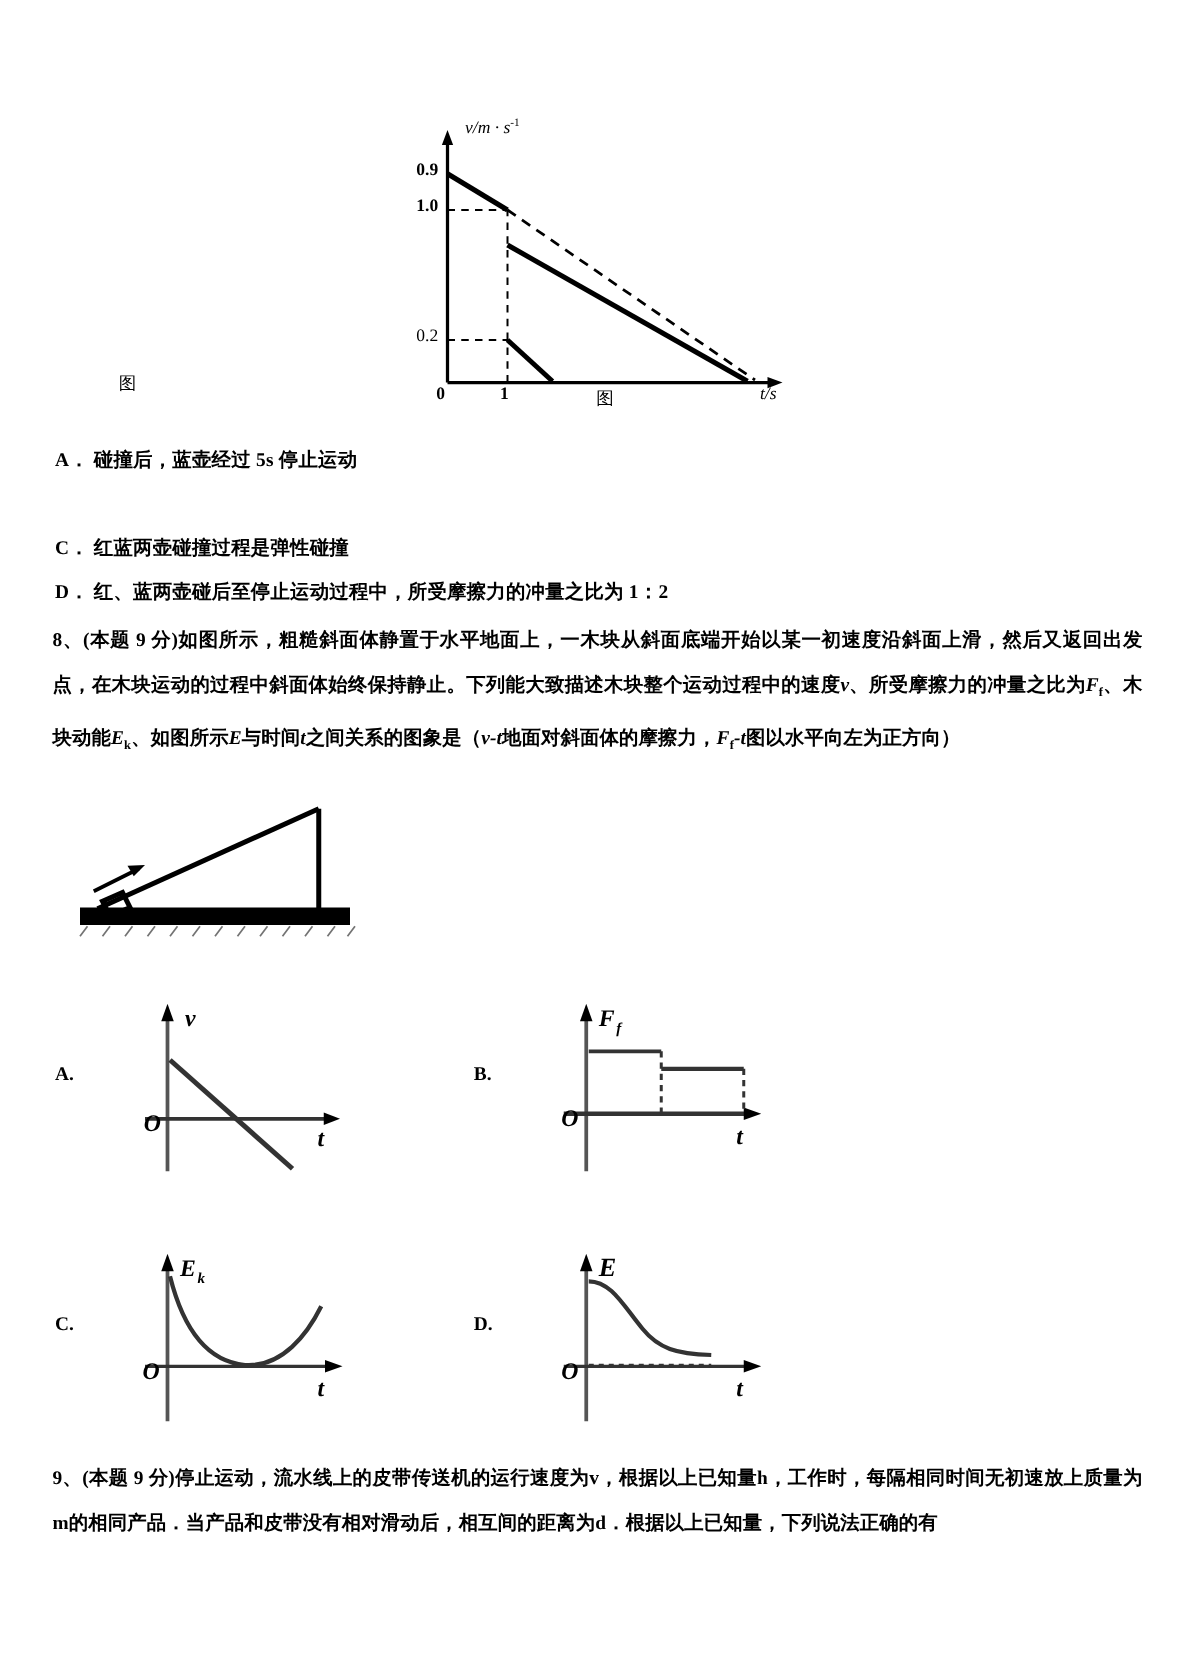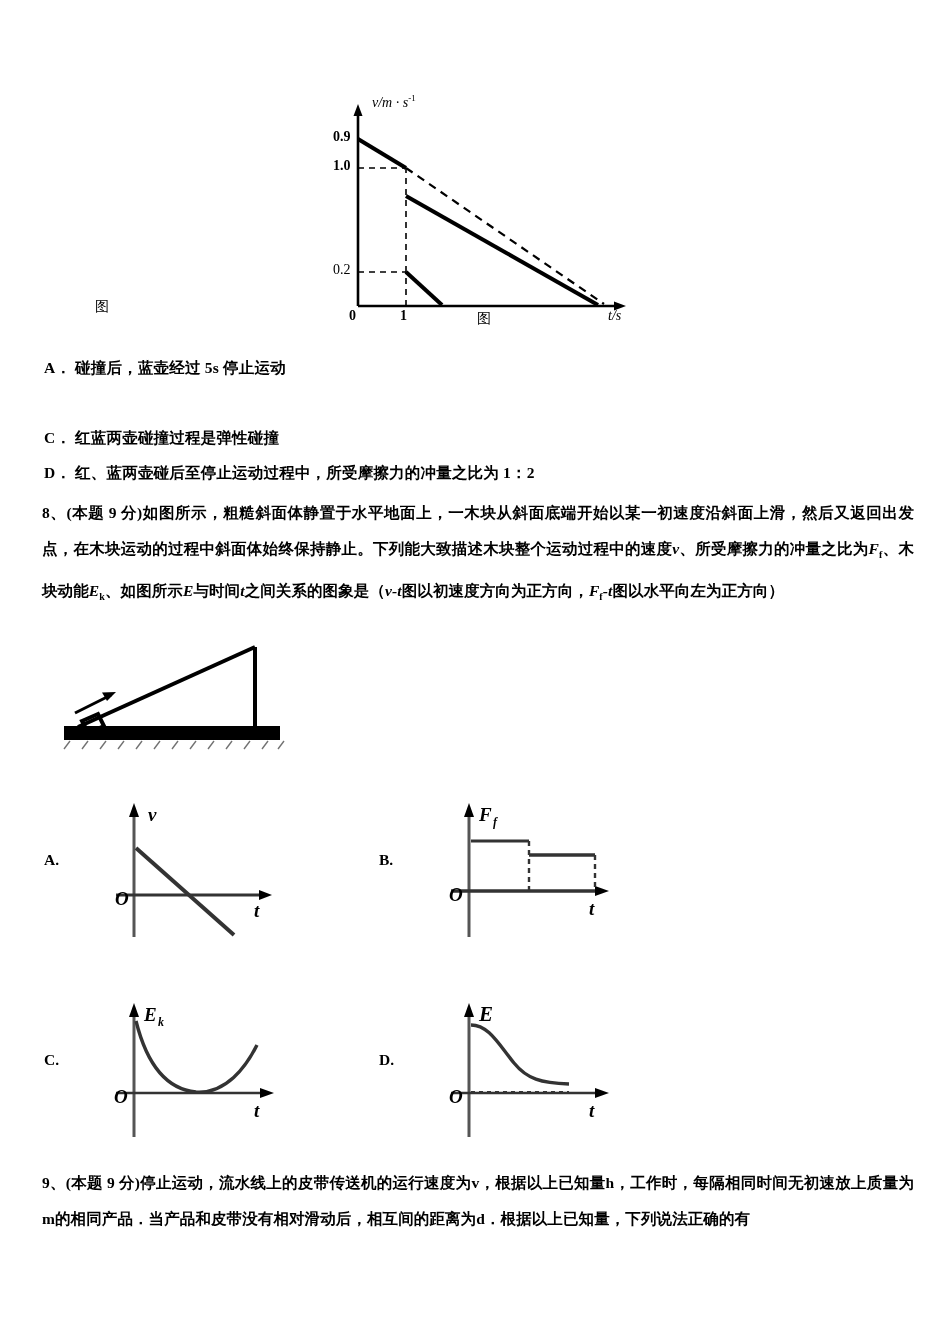--- a/index.html
+++ b/index.html
@@ -167,21 +167,21 @@
     <span class="lbl">A．</span><span>碰撞后，蓝壶经过 5s 停止运动</span>
   </div>
   <div class="opt" style="top:428px;">
     <span class="lbl">C．</span><span>红蓝两壶碰撞过程是弹性碰撞</span>
   </div>
   <div class="opt" style="top:463px;">
     <span class="lbl">D．</span><span>红、蓝两壶碰后至停止运动过程中，所受摩擦力的冲量之比为 1：2</span>
   </div>
 
   <div class="qtext" style="top:495px;">
-    <span>8、</span><span>(本题 9 分)</span><span>如图所示，粗糙斜面体静置于水平地面上，一木块从斜面底端开始以某一初速度沿斜面上滑，然后又返回出发点，在木块运动的过程中斜面体始终保持静止。下列能大致描述木块整个运动过程中的速度</span><i>v</i><span>、所受摩擦力的冲量之比为</span><i>F</i><sub>f</sub><span>、木块动能</span><i>E</i><sub>k</sub><span>、如图所示</span><i>E</i><span>与时间</span><i>t</i><span>之间关系的图象是（</span><i>v-t</i><span>图以初速度方向为正方向，</span><i>F</i><sub>f</sub><i>-t</i><span>图以水平向左为正方向）</span>
+    <span>8、</span><span>(本题 9 分)</span><span>如图所示，粗糙斜面体静置于水平地面上，一木块从斜面底端开始以某一初速度沿斜面上滑，然后又返回出发点，在木块运动的过程中斜面体始终保持静止。下列能大致描述木块整个运动过程中的速度</span><i>v</i><span>、所受摩擦力的冲量之比为</span><i>F</i><sub>f</sub><span>、木块动能</span><i>E</i><sub>k</sub><span>、如图所示</span><i>E</i><span>与时间</span><i>t</i><span>之间关系的图象是（</span><i>v-t</i><span>地面对斜面体的摩擦力，</span><i>F</i><sub>f</sub><i>-t</i><span>图以水平向左为正方向）</span>
   </div>
 
   <div class="incline">
     <svg width="235" height="118" viewBox="0 0 235 118" xmlns="http://www.w3.org/2000/svg">
 
       <rect x="6" y="85" width="216" height="14" fill="#000000"></rect>
 
       <line x1="20" y1="86" x2="197" y2="6" stroke="#000000" stroke-width="4"></line>
 
       <line x1="197" y1="6" x2="197" y2="86" stroke="#000000" stroke-width="4"></line>

